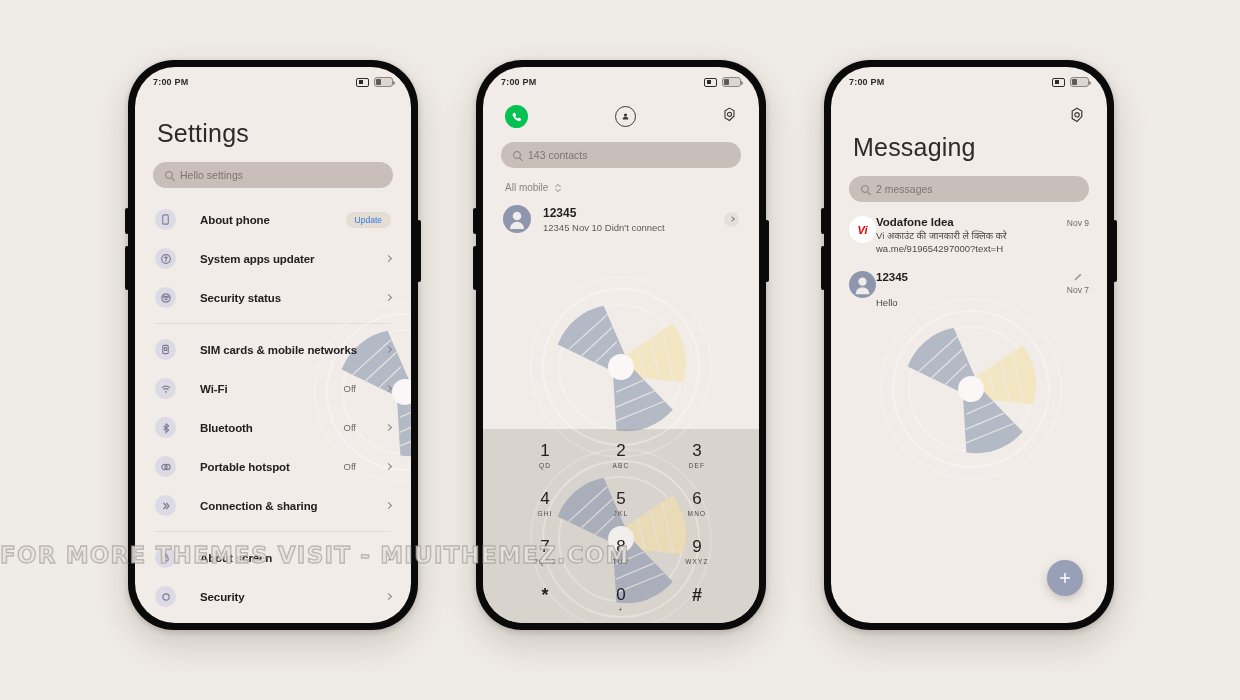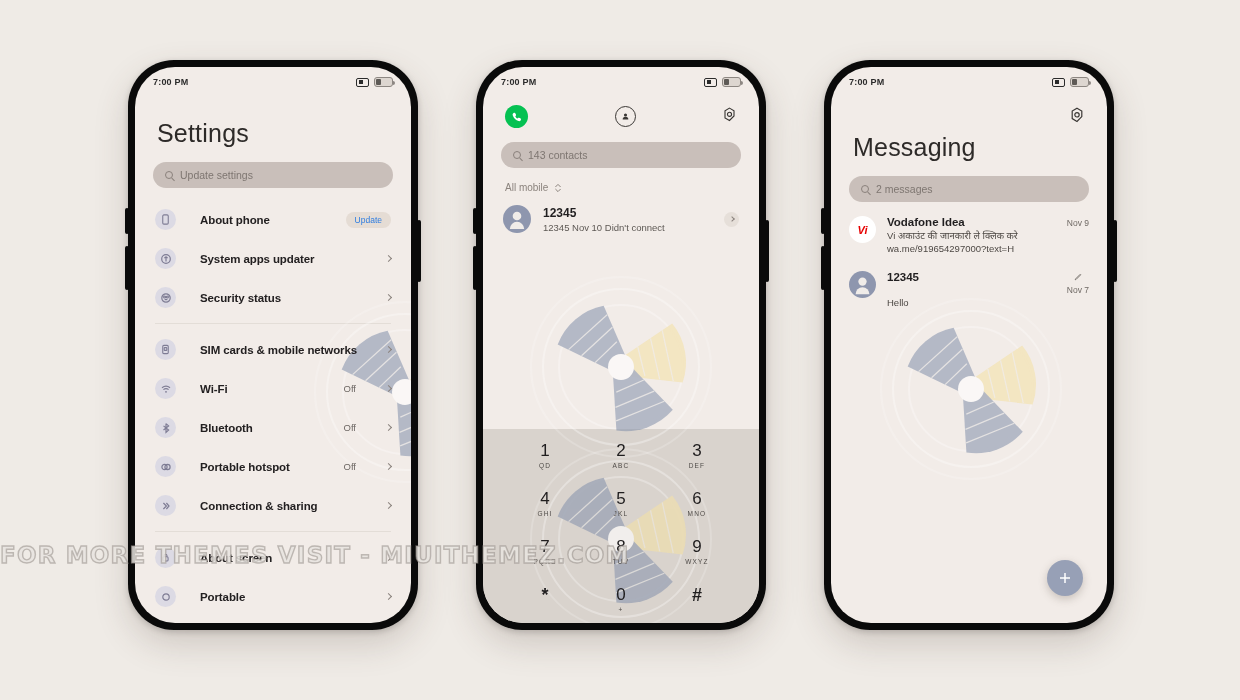--- a/index.html
+++ b/index.html
@@ -143,21 +143,21 @@
     background: #d9d3cd;
   }
   .keys { display: grid; grid-template-columns: repeat(3,1fr); padding: 12px 24px 0; }
   .key { text-align: center; height: 48px; position: relative; z-index: 2; }
   .key .d { font-size: 17px; color: #201e1f; line-height: 20px; font-weight: 400; }
   .key .l { font-size: 6.5px; color: #4e4a47; letter-spacing: 1.2px; margin-top: 1px; }
   .key.sym .d { font-size: 18px; font-weight: bold; }
 
   
   .msg-gear { display: flex; justify-content: flex-end; padding: 14px 22px 0; }
-  .msg-row { display: flex; gap: 11px; padding: 14px 18px 0; position: relative; z-index: 2; }
+  .msg-row { display: flex; padding: 14px 18px 0; position: relative; z-index: 2; }
   .msg-av {
     width: 27px; height: 27px; border-radius: 50%; flex: none;
     display: flex; align-items: center; justify-content: center;
     position: relative; overflow: hidden;
   }
   .msg-av.vi { background: #fff; }
   .msg-av.vi b { color: #e60000; font-size: 11px; font-style: italic; font-weight: 900; }
   .msg-av.gen { background: #8e96ae; }
   .msg-body { flex: 1; min-width: 0; }
   .msg-head { display: flex; align-items: baseline; justify-content: space-between; gap: 8px; }
@@ -199,21 +199,21 @@
           <span class="icon-batt">
               <i></i>
             </span>
         </span>
       </div>
 
       <div class="app-title">Settings</div>
 
       <div class="search-pill">
         <span class="mag"></span>
-        <span>Update settings</span>
+        <span>Hello settings</span>
       </div>
 
       <div class="fanwrap" style="left:170px;top:225px;width:200px;height:200px;">
         <svg width="200" height="200" viewBox="0 0 200 200">
           <circle cx="100" cy="100" r="78" fill="none" stroke="rgba(255,255,255,.5)" stroke-width="2"></circle>
           <circle cx="100" cy="100" r="62" fill="none" stroke="rgba(255,255,255,.45)" stroke-width="2"></circle>
           <circle cx="100" cy="100" r="90" fill="none" stroke="rgba(255,255,255,.3)" stroke-width="2"></circle>
           <g transform="translate(100,100)">
             <g transform="rotate(-130)">
               <path d="M4,-10 L58,-34 A62,62 0 0,1 58,26 L4,10 Z" fill="#8592ad" opacity=".92"></path>
@@ -336,21 +336,21 @@
           </span>
           <span class="row-lbl">About screen</span>
           <span class="chev"></span>
         </div>
         <div class="row">
           <span class="row-ic">
             <svg width="12" height="12" viewBox="0 0 12 12">
                 <circle class="g" cx="6" cy="6" r="3.2"></circle>
               </svg>
           </span>
-          <span class="row-lbl">Portable</span>
+          <span class="row-lbl">Security</span>
           <span class="chev"></span>
         </div>
       </div>
 
     </div>
   </div>
 
   <div class="phone p2">
     <div class="btn-side btn-left-a"></div>
     <div class="btn-side btn-left-b"></div>

